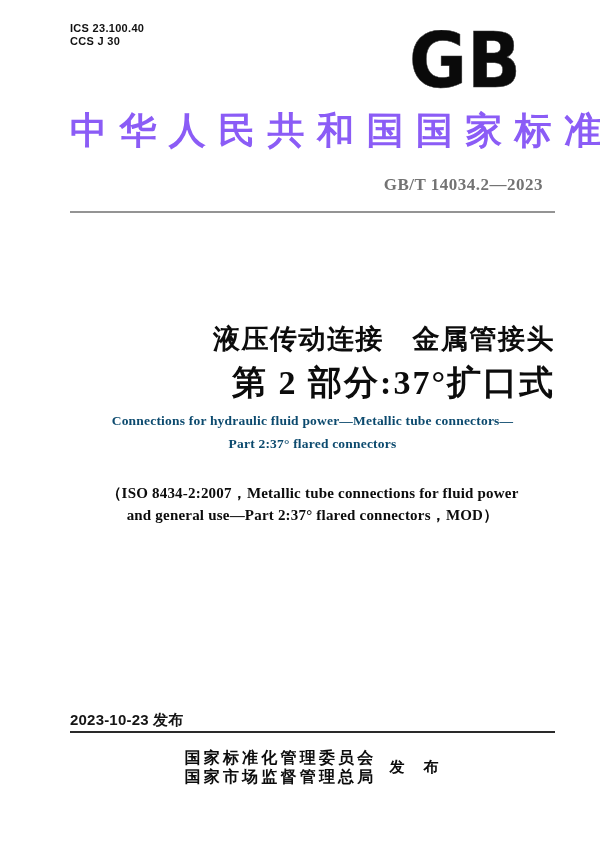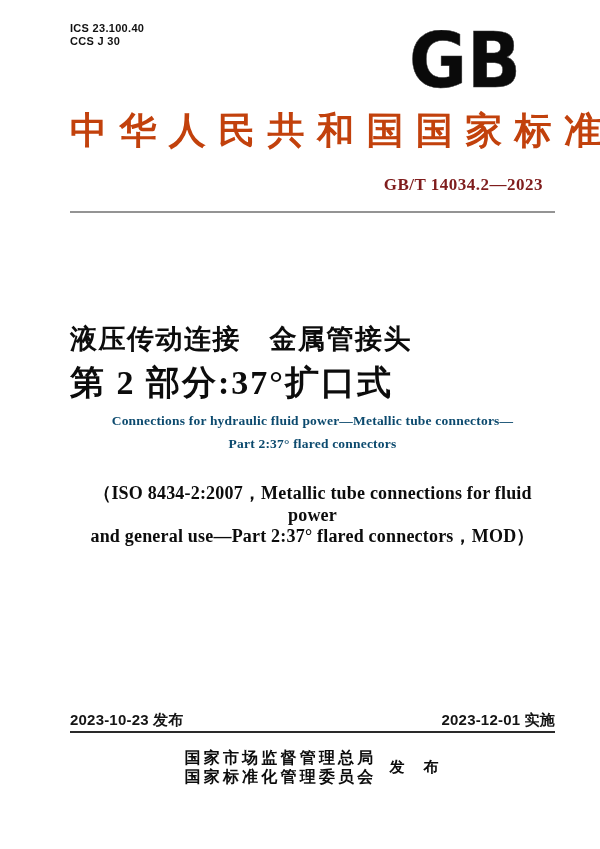--- a/index.html
+++ b/index.html
@@ -45,49 +45,49 @@
   
   .national-title {
     position: absolute;
     left: 70px;
     top: 106px;
     width: 485px;
     white-space: nowrap;
     font-size: 37px;
     font-weight: bold;
     letter-spacing: 12.4px;
-    color: #c2410c;
+    color: #8b5cf6;
   }
   
   .std-number {
     position: absolute;
     left: 70px;
     top: 175px;
     width: 473px;
     text-align: right;
     font-size: 17px;
     font-weight: bold;
     letter-spacing: 0.5px;
-    color: #7f1d1d;
+    color: #737373;
   }
   .rule-top {
     position: absolute;
     left: 70px;
     top: 211px;
     width: 485px;
     height: 2px;
     background: #949494;
   }
   
   .cn-title {
     position: absolute;
     left: 70px;
     top: 322px;
     width: 485px;
-    text-align: left;
+    text-align: right;
     font-weight: bold;
     color: #0c0c0c;
   }
   .cn-title .line1 {
     font-size: 27px;
     line-height: 34px;
     letter-spacing: 1.5px;
   }
   .cn-title .line2 {
     font-size: 34px;
@@ -108,21 +108,21 @@
     letter-spacing: 0.2px;
     color: #0c4a6e;
   }
   
   .iso-ref {
     position: absolute;
     left: 70px;
     top: 483px;
     width: 485px;
     text-align: center;
-    font-size: 18px;
+    font-size: 15px;
     font-weight: bold;
     line-height: 21.5px;
     letter-spacing: 0.2px;
     color: #0c0c0c;
   }
   
   .dates-row {
     position: absolute;
     left: 70px;
     top: 711px;
@@ -203,26 +203,25 @@
     <div>Part 2:37° flared connectors</div>
   </div>
 
   <div class="iso-ref">
     <div>（ISO 8434-2:2007，Metallic tube connections for fluid power</div>
     <div>and general use—Part 2:37° flared connectors，MOD）</div>
   </div>
 
   <div class="dates-row">
     <span>2023-10-23 发布</span>
-    <span>2023-12-01 实施</span>
   </div>
 
   <div class="rule-bottom"></div>
 
   <div class="publisher-row">
     <div class="publisher-lines">
+      <div>国家标准化管理委员会</div>
       <div>国家市场监督管理总局</div>
-      <div>国家标准化管理委员会</div>
     </div>
     <div class="publish-label">发　布</div>
   </div>
 
 </div>
 
 </body></html>

